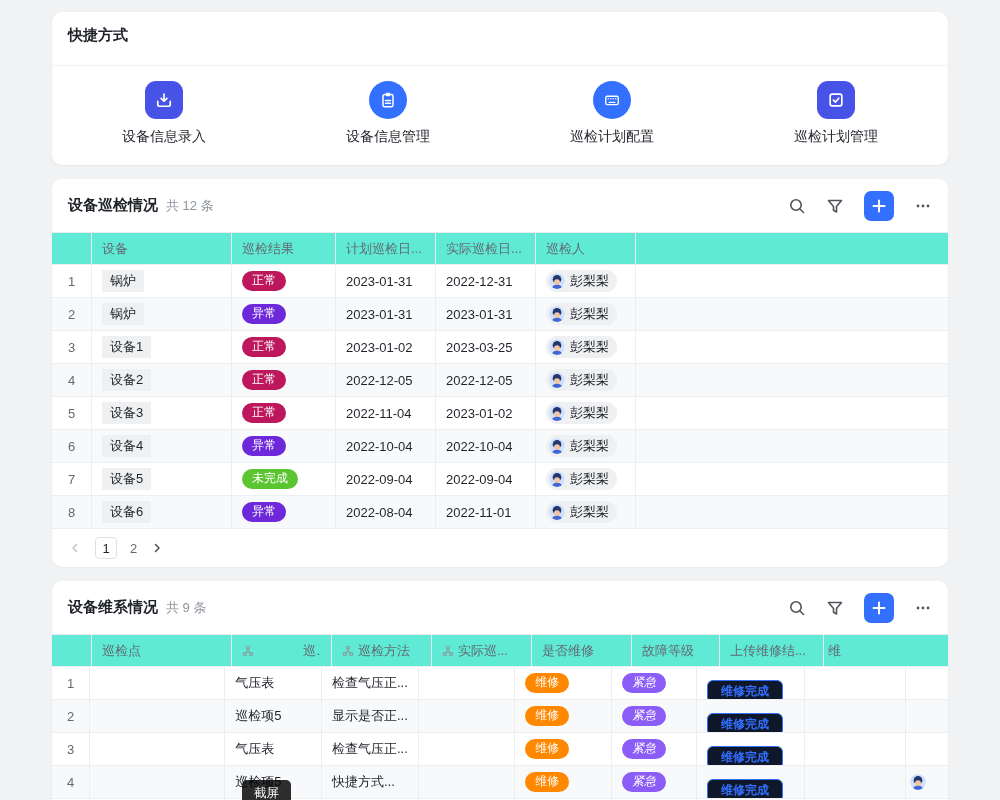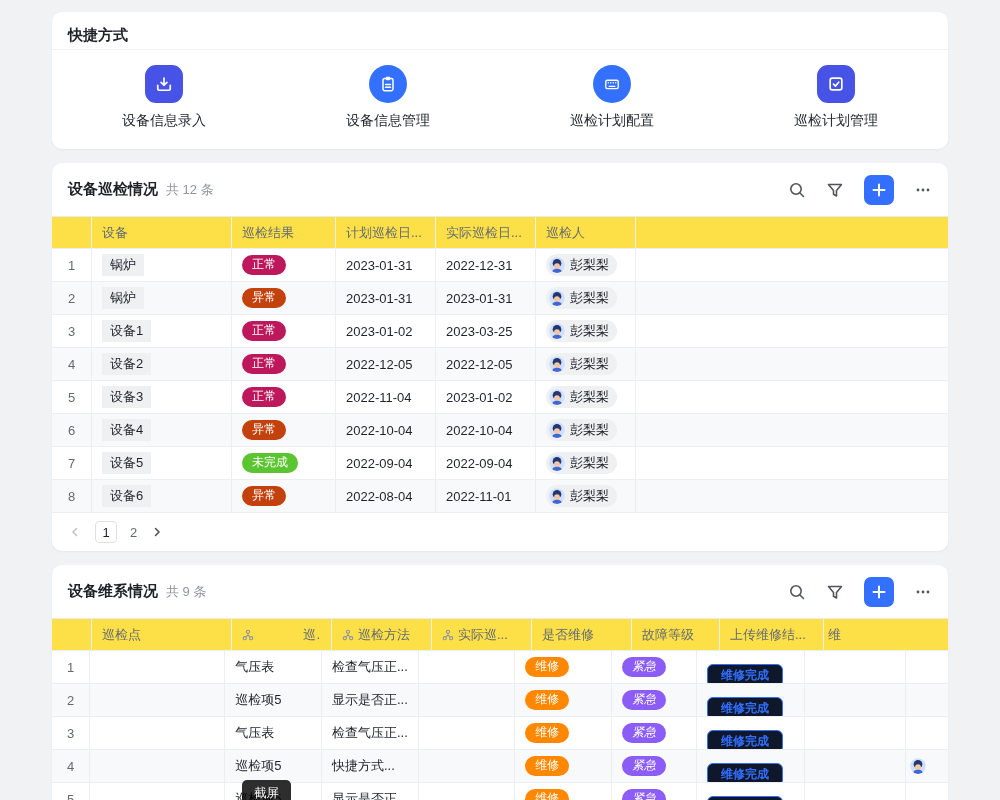--- a/index.html
+++ b/index.html
@@ -11,59 +11,59 @@
   }
   .card {
     background: #fff; border-radius: 10px; margin: 0 52px;
     box-shadow: 0 1px 2px rgba(31,35,41,.05);
     overflow: hidden;
   }
   #shortcut-card { margin-top: 12px; }
   .card + .card { margin-top: 14px; }
 
   
-  .sc-title { padding: 14px 16px 4px; font-size: 15px; font-weight: 700; border-bottom: 1px solid #f0f1f2; }
+  .sc-title { padding: 14px 16px 20px; font-size: 15px; font-weight: 700; border-bottom: 1px solid #f0f1f2; }
   .sc-items { display: flex; justify-content: space-around; padding: 15px 0 19px; text-align: right; }
   .sc-item { display: flex; flex-direction: column; align-items: center; gap: 9px; cursor: pointer; }
   .sc-icon { width: 38px; height: 38px; display: flex; align-items: center; justify-content: center; }
   .sc-icon.circle { border-radius: 50%; background: #3370ff; }
   .sc-icon.square { border-radius: 11px; background: #4752e6; }
   .sc-label { font-size: 14px; color: #1f2329; }
 
   
   .card-head { display: flex; align-items: center; height: 53px; padding: 0 16px; }
   .card-title { font-size: 15px; font-weight: 700; }
   .card-count { font-size: 13px; color: #8f959e; margin-left: 8px; }
   .head-actions { margin-left: auto; display: flex; align-items: center; gap: 20px; }
   .icon-btn { display: flex; align-items: center; justify-content: center; cursor: pointer; }
   .plus-btn { width: 30px; height: 30px; border-radius: 7px; background: #3370ff; }
 
   .tbl { border-top: 1px solid #e8eaec; }
   .trow { display: flex; height: 33px; align-items: center; border-bottom: 1px solid #eceef0; background: #fff; }
   .trow.alt { background: #f8f9fb; }
-  .trow.head { height: 32px; background: #fde047; color: #646a73; }
+  .trow.head { height: 32px; background: #5eead4; color: #646a73; }
   .cell { height: 100%; display: flex; align-items: center; padding: 0 10px; font-size: 13px;
           border-right: 1px solid #eceef0; overflow: hidden; white-space: nowrap; }
   .cell span { overflow: hidden; text-overflow: ellipsis; }
   .c-no { width: 40px; justify-content: center; color: #646a73; padding: 0; }
   .c-fill { flex: 1; border-right: none; }
 
   .i-device { width: 140px; }
   .i-result { width: 104px; }
   .i-date   { width: 100px; }
   .i-person { width: 100px; }
 
   .m-point { width: 140px; } .m-item { width: 100px; gap: 45px; } .m-method { width: 100px; }
   .m-actual { width: 100px; } .m-repair { width: 100px; } .m-level { width: 88px; }
   .m-confirm { width: 112px; } .m-upload { width: 104px; }
   .m-last { width: 44px; border-right: none; padding: 0 0 0 4px; }
 
   .chip { background: #eef0f2; border-radius: 0; padding: 2px 8px; font-size: 13px; max-width: 100%; }
   .badge { border-radius: 11px; padding: 3px 10px; font-size: 12px; color: #fff; line-height: 1.15; flex: none; }
-  .b-blue { background: #be185d; } .b-red { background: #c2410c; } .b-green { background: #5bc531; }
+  .b-blue { background: #be185d; } .b-red { background: #6d28d9; } .b-green { background: #5bc531; }
   .b-orange { background: #ff8800; } .b-yellow { background: #8b5cf6; font-style: italic; }
   .btn-outline { border: 1px solid #3370ff; color: #3370ff; background: #0f172a; border-radius: 6px;
                  padding: 2px 13px; font-size: 12px; font-weight: 600; cursor: pointer; flex: none; margin-top: 16px; }
   .pchip { display: inline-flex; align-items: center; gap: 5px; background: #eef0f2; border-radius: 11px;
            padding: 2px 8px 2px 3px; font-size: 13px; max-width: 100%; }
   .avatar { width: 16px; height: 16px; border-radius: 50%; overflow: hidden; flex: none; display: inline-flex; }
 
   .lk { margin-right: 4px; flex: none; }
 
   .pager { display: flex; align-items: center; gap: 13px; height: 38px; padding-left: 16px; }

